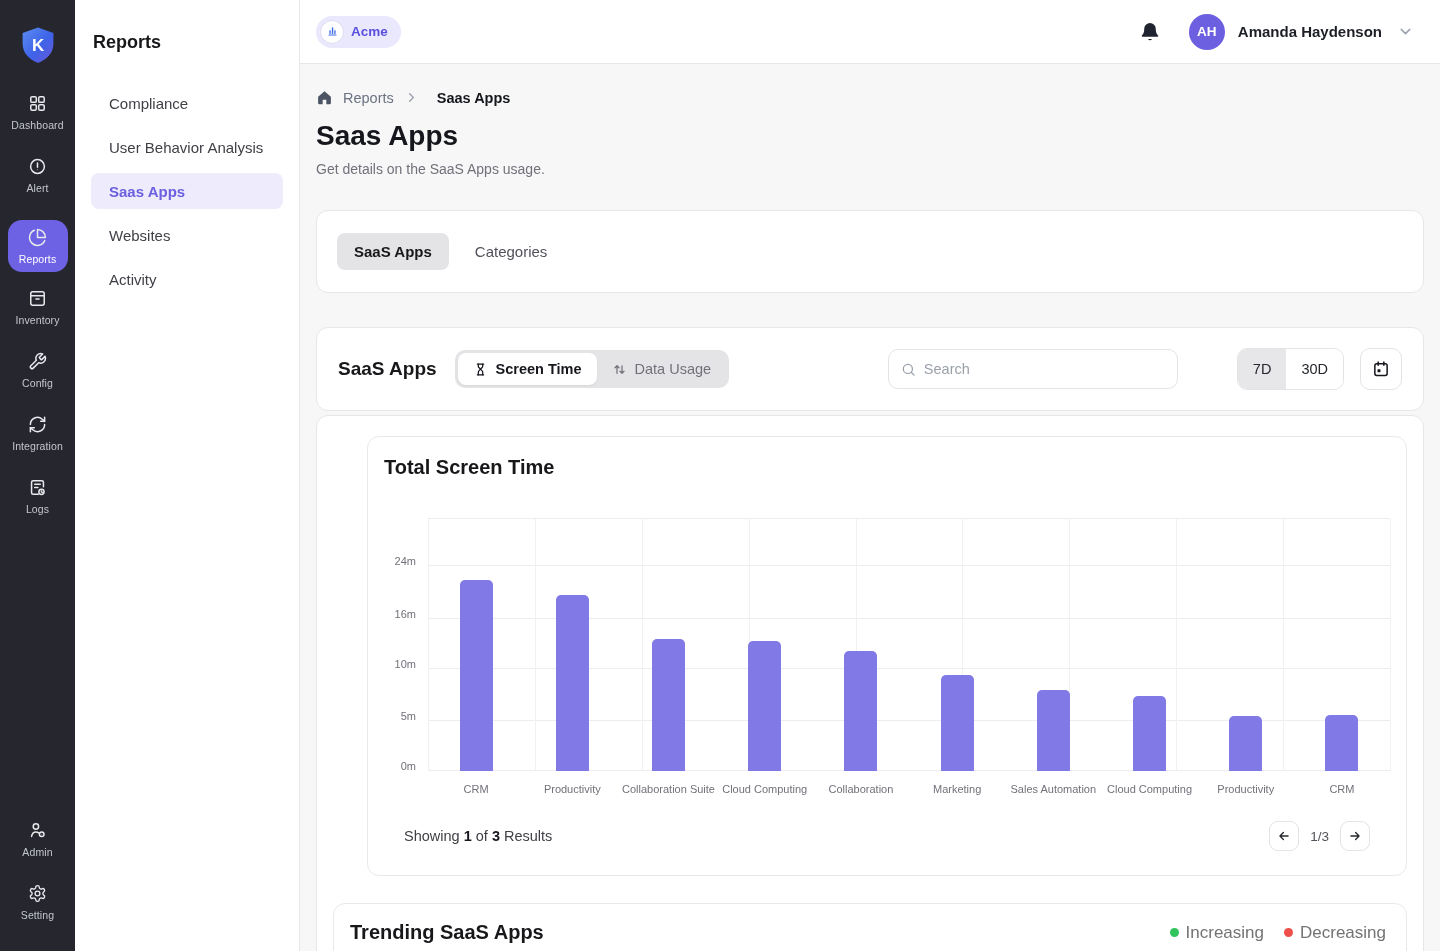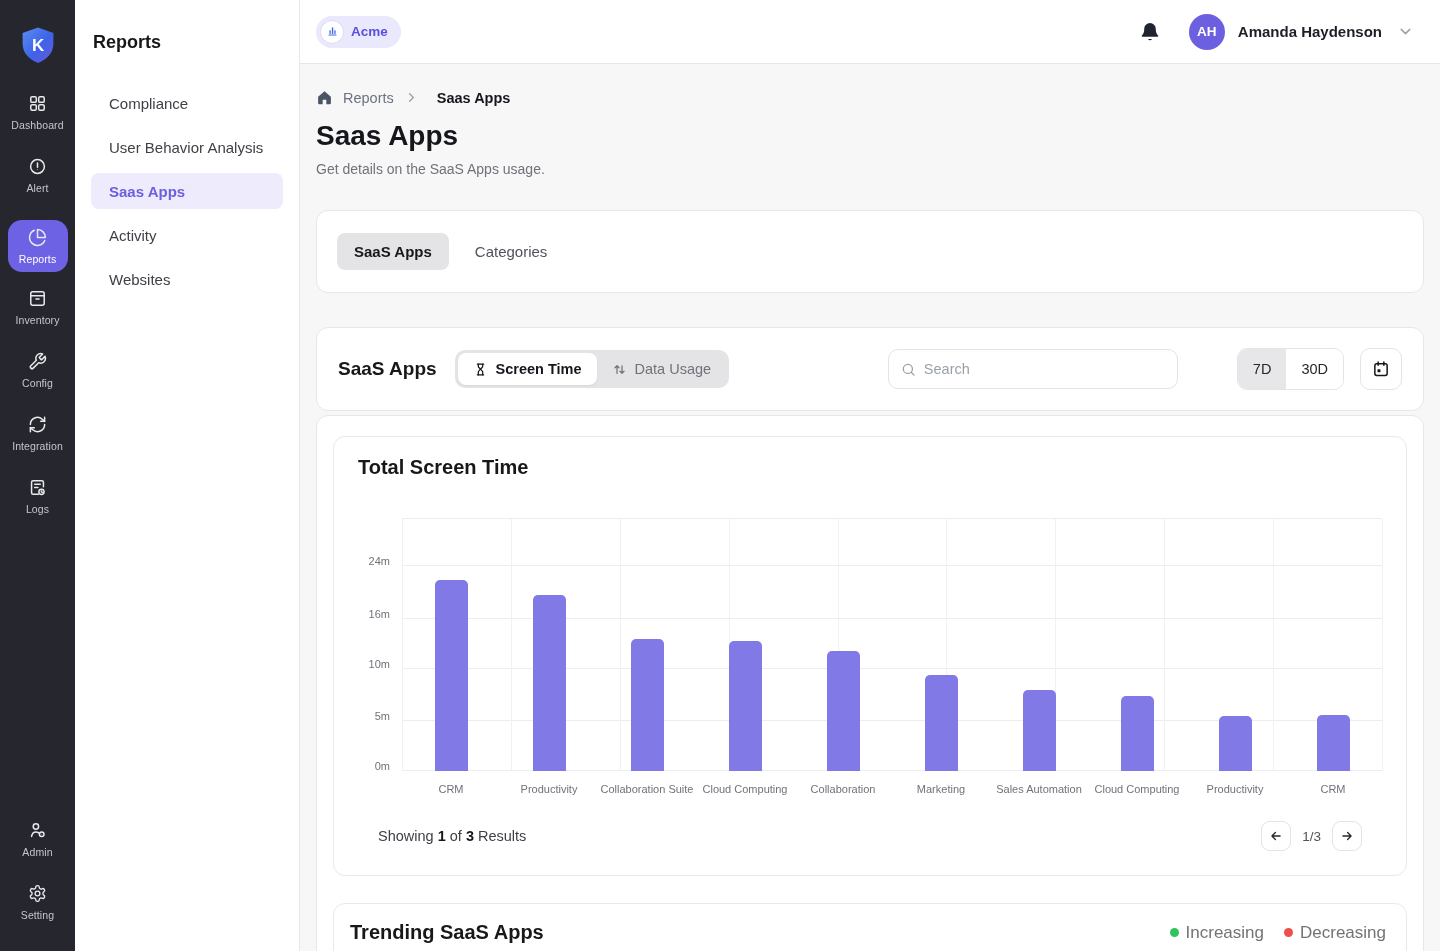--- a/index.html
+++ b/index.html
@@ -111,21 +111,21 @@
   }
   .range-seg.active { background:#e7e7ea; }
   .cal-btn {
     margin-left:16px; width:42px; height:42px; border:1px solid #e4e4e7; border-radius:10px;
     background:#fff; display:flex; align-items:center; justify-content:center; cursor:pointer;
   }
   .cal-btn svg { width:18px; height:18px; color:#15171c; }
   
   .card-big { margin-top:4px; padding:20px 16px 16px; }
   .inner-card { background:#fff; border:1px solid #e9e9ec; border-radius:12px; }
-  .chart-card { padding:19px 8px 24px; }
+  .chart-card { padding:19px 0 24px;margin-left:34px; }
   .chart-title { font-size:20px; font-weight:700; margin-left:16px; }
   .chart-wrap { margin:40px 16px 0 60px; position:relative; height:252px; }
   .hline { position:absolute; left:0; right:0; height:1px; background:#ededf0; }
   .vline { position:absolute; top:0; bottom:0; width:1px; background:#f1f1f4; }
   .ylab {
     position:absolute; right:calc(100% + 12px); width:46px; text-align:right;
     font-size:11px; color:#71717a; transform:translateY(-50%);
   }
   .bars { position:absolute; left:0; right:0; top:0; bottom:0; display:flex; }
   .bar-cell { flex:1; display:flex; align-items:flex-end; justify-content:center; }
@@ -249,22 +249,22 @@
     <span class="rlabel">Setting</span>
   </div>
 </aside>
 
 <aside class="sidebar">
   <div class="sidebar-title">Reports</div>
   <nav class="sidebar-nav">
     <div class="side-item">Compliance</div>
     <div class="side-item">User Behavior Analysis</div>
     <div class="side-item active">Saas Apps</div>
+    <div class="side-item">Websites</div>
     <div class="side-item">Activity</div>
-    <div class="side-item">Websites</div>
   </nav>
 </aside>
 
 <div class="main">
 
   <header class="topbar">
     <div class="org-pill">
       <span class="org-ic">
         <svg width="13" height="13" viewBox="0 0 16 16" fill="#3h62f0">
           <g fill="#3b6ae8">

